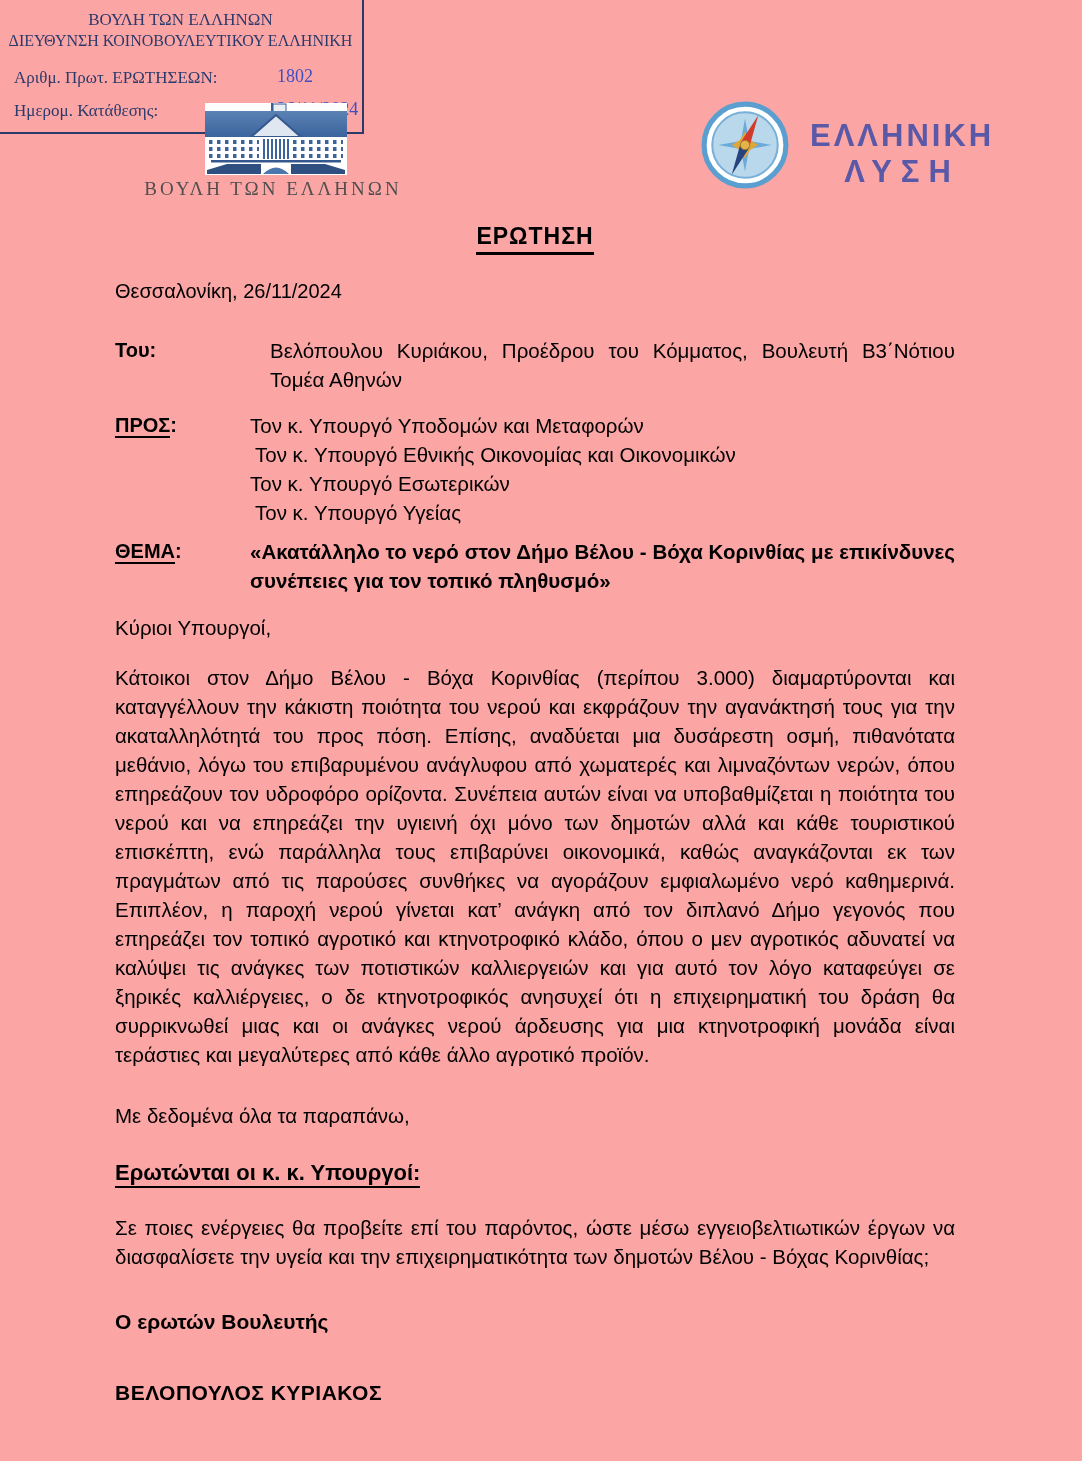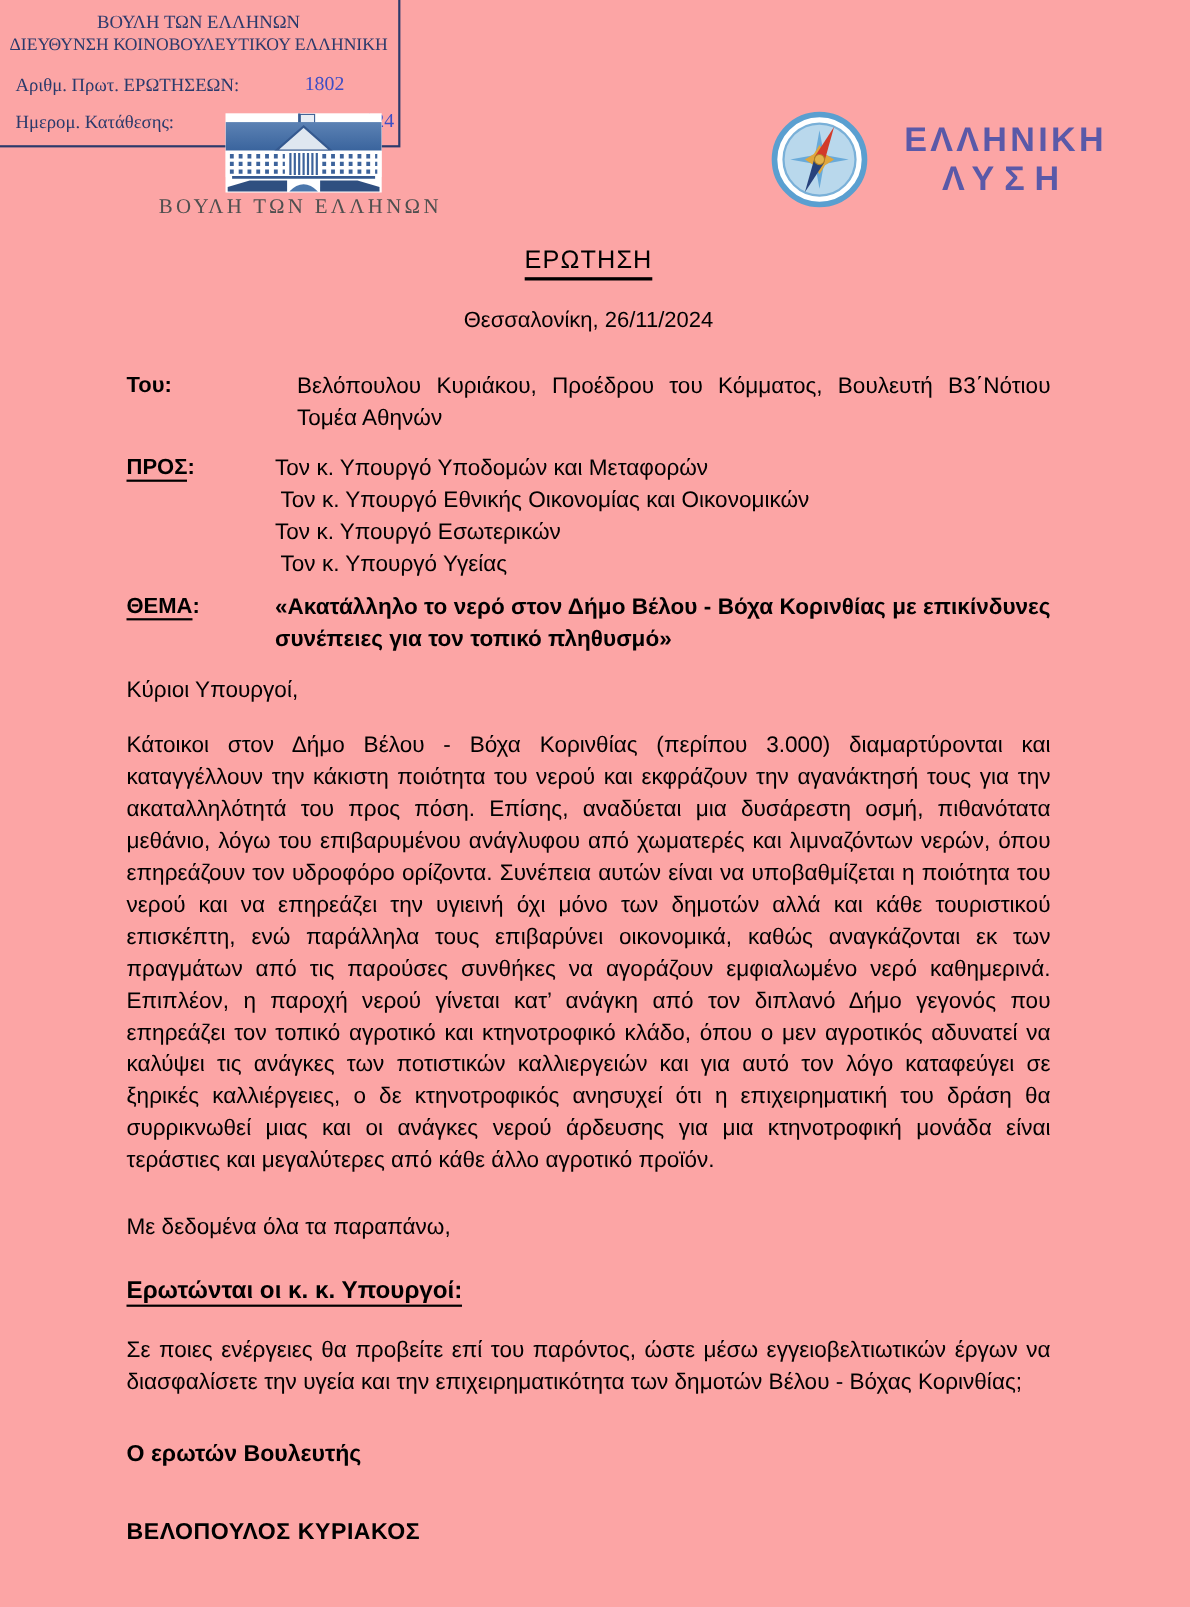--- a/index.html
+++ b/index.html
@@ -19,31 +19,31 @@
     font-family:"Liberation Serif", serif; }
   .sb-value.date{ z-index:3; }
 
   
   .parl-logo{ position:absolute; left:205px; top:103px; width:142px; height:72px;
     background:#fff; z-index:2; }
   .parl-caption{ position:absolute; left:135px; top:178px; width:276px; text-align:center;
     font-family:"Liberation Serif", serif; font-size:19px; letter-spacing:3px; color:#4f4f4f; z-index:2; }
 
   
-  .party-logo{ position:absolute; left:700px; top:100px; display:flex; align-items:center; gap:32px; }
+  .party-logo{ position:absolute; left:700px; top:100px; display:flex; align-items:flex-end; gap:20px; }
   .party-text{ text-align:center; color:#5a59a8; font-weight:bold; }
   .party-text .pt1{ font-size:31px; letter-spacing:3px; line-height:36px; }
   .party-text .pt2{ font-size:31px; letter-spacing:9px; line-height:36px; }
 
   
   .content{ position:absolute; left:115px; top:222px; width:840px; font-size:20.5px; line-height:29px; }
   .doc-title-wrap{ text-align:center; }
-  .doc-title{ display:inline-block; font-size:23px; font-weight:normal; letter-spacing:1px;
+  .doc-title{ display:inline-block; font-size:23px; font-weight:bold; letter-spacing:1px;
     border-bottom:3px solid #000; padding-bottom:1px; }
-  .place-date{ text-align:center; margin-top:22px; font-size:20px; }
+  .place-date{ text-align:left; margin-top:22px; font-size:20px; }
 
   .row{ display:flex; }
   .row .label{ width:135px; flex:0 0 135px; font-weight:bold; font-size:20px; }
   .row .value{ flex:1; text-align:justify; }
   .from-row{ margin-top:30px;gap:20px; }
   .to-row{ margin-top:17px; }
   .subject-row{ margin-top:10px; }
   .u{ border-bottom:2px solid #000; padding-bottom:0px; }
   .recipients .recipient{ line-height:29px; }
   .recipients .ind{ padding-left:5px; }

